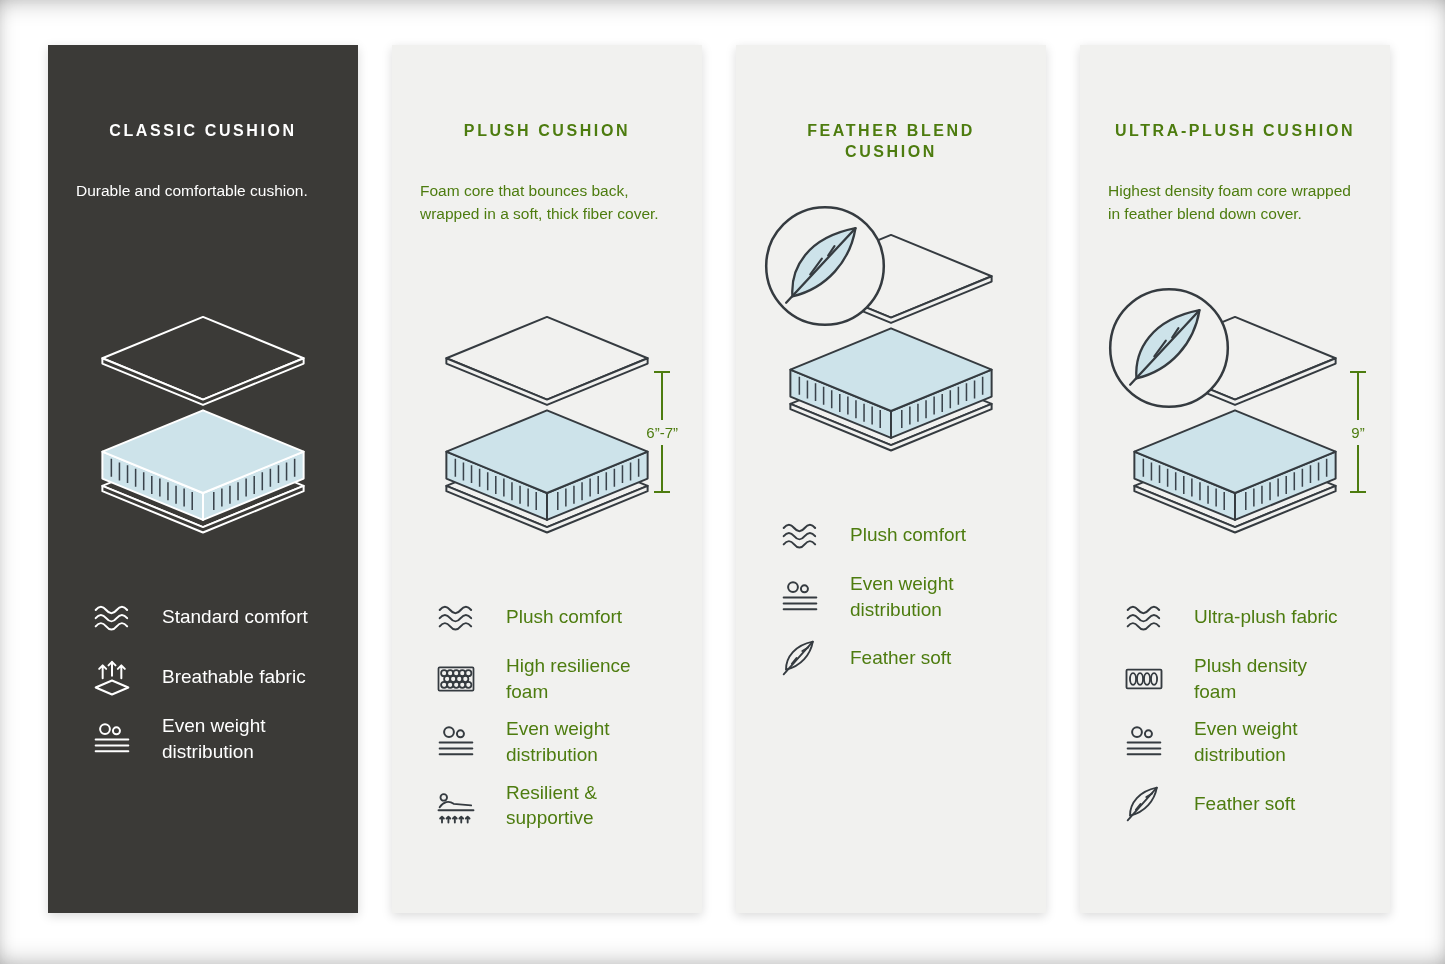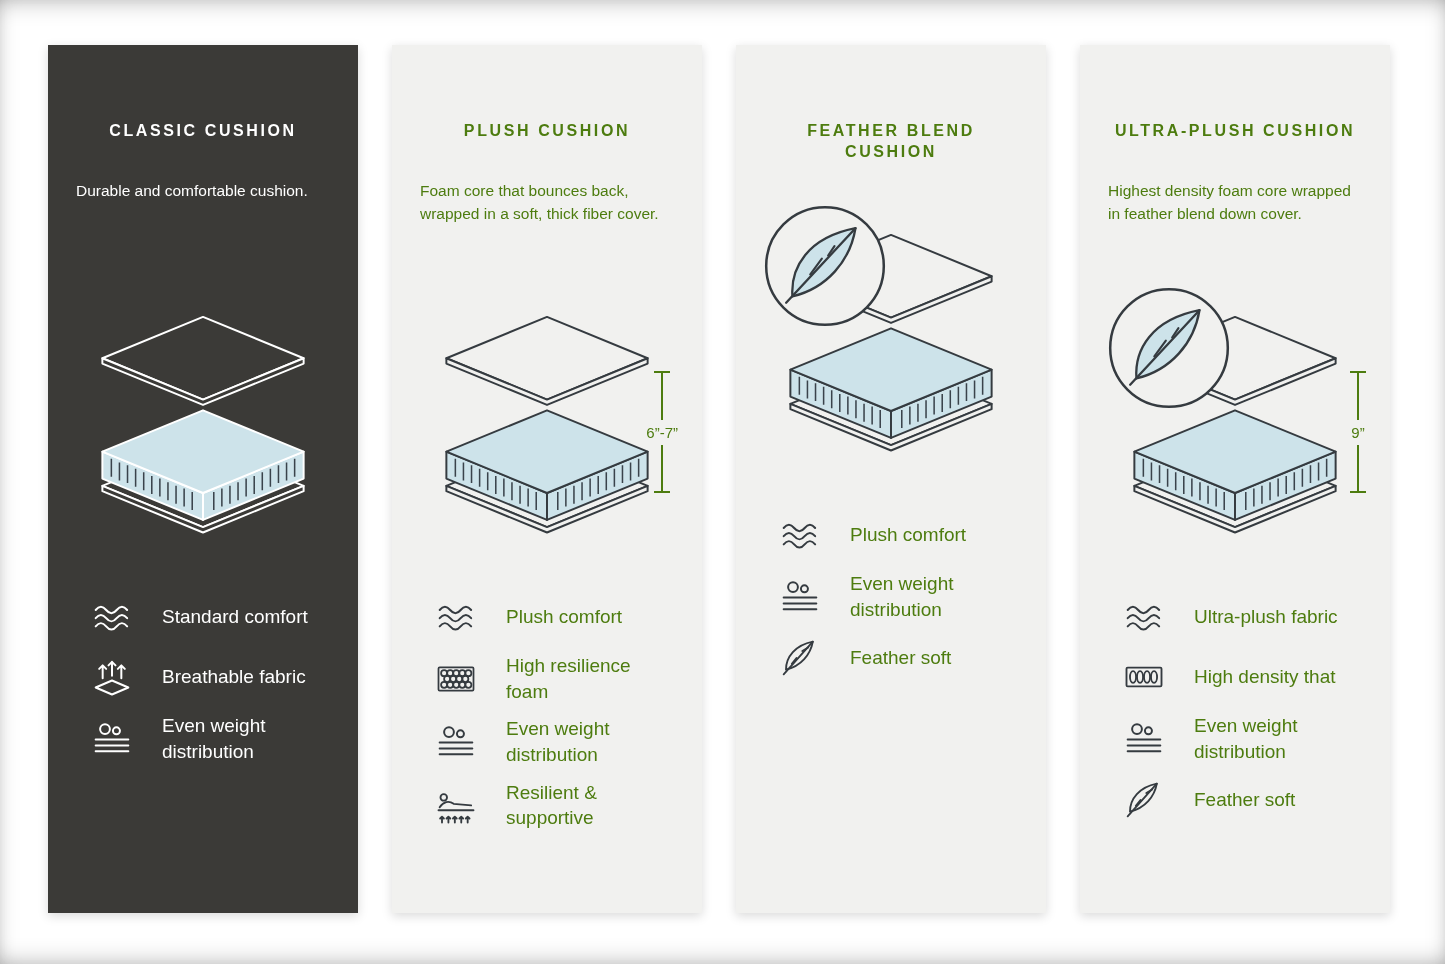--- a/index.html
+++ b/index.html
@@ -337,21 +337,21 @@
             </span>
     <span class="feature-label">Ultra-plush fabric</span>
   </div>
 
   <div class="feature">
     <span class="feature-icon">
               <svg viewBox="0 0 36 36">
                 <use href="#density-foam-icon"></use>
               </svg>
             </span>
-    <span class="feature-label">High density that</span>
+    <span class="feature-label">Plush density foam</span>
   </div>
 
   <div class="feature">
     <span class="feature-icon">
               <svg viewBox="0 0 36 36">
                 <use href="#weight-distribution-icon"></use>
               </svg>
             </span>
     <span class="feature-label">Even weight distribution</span>
   </div>

